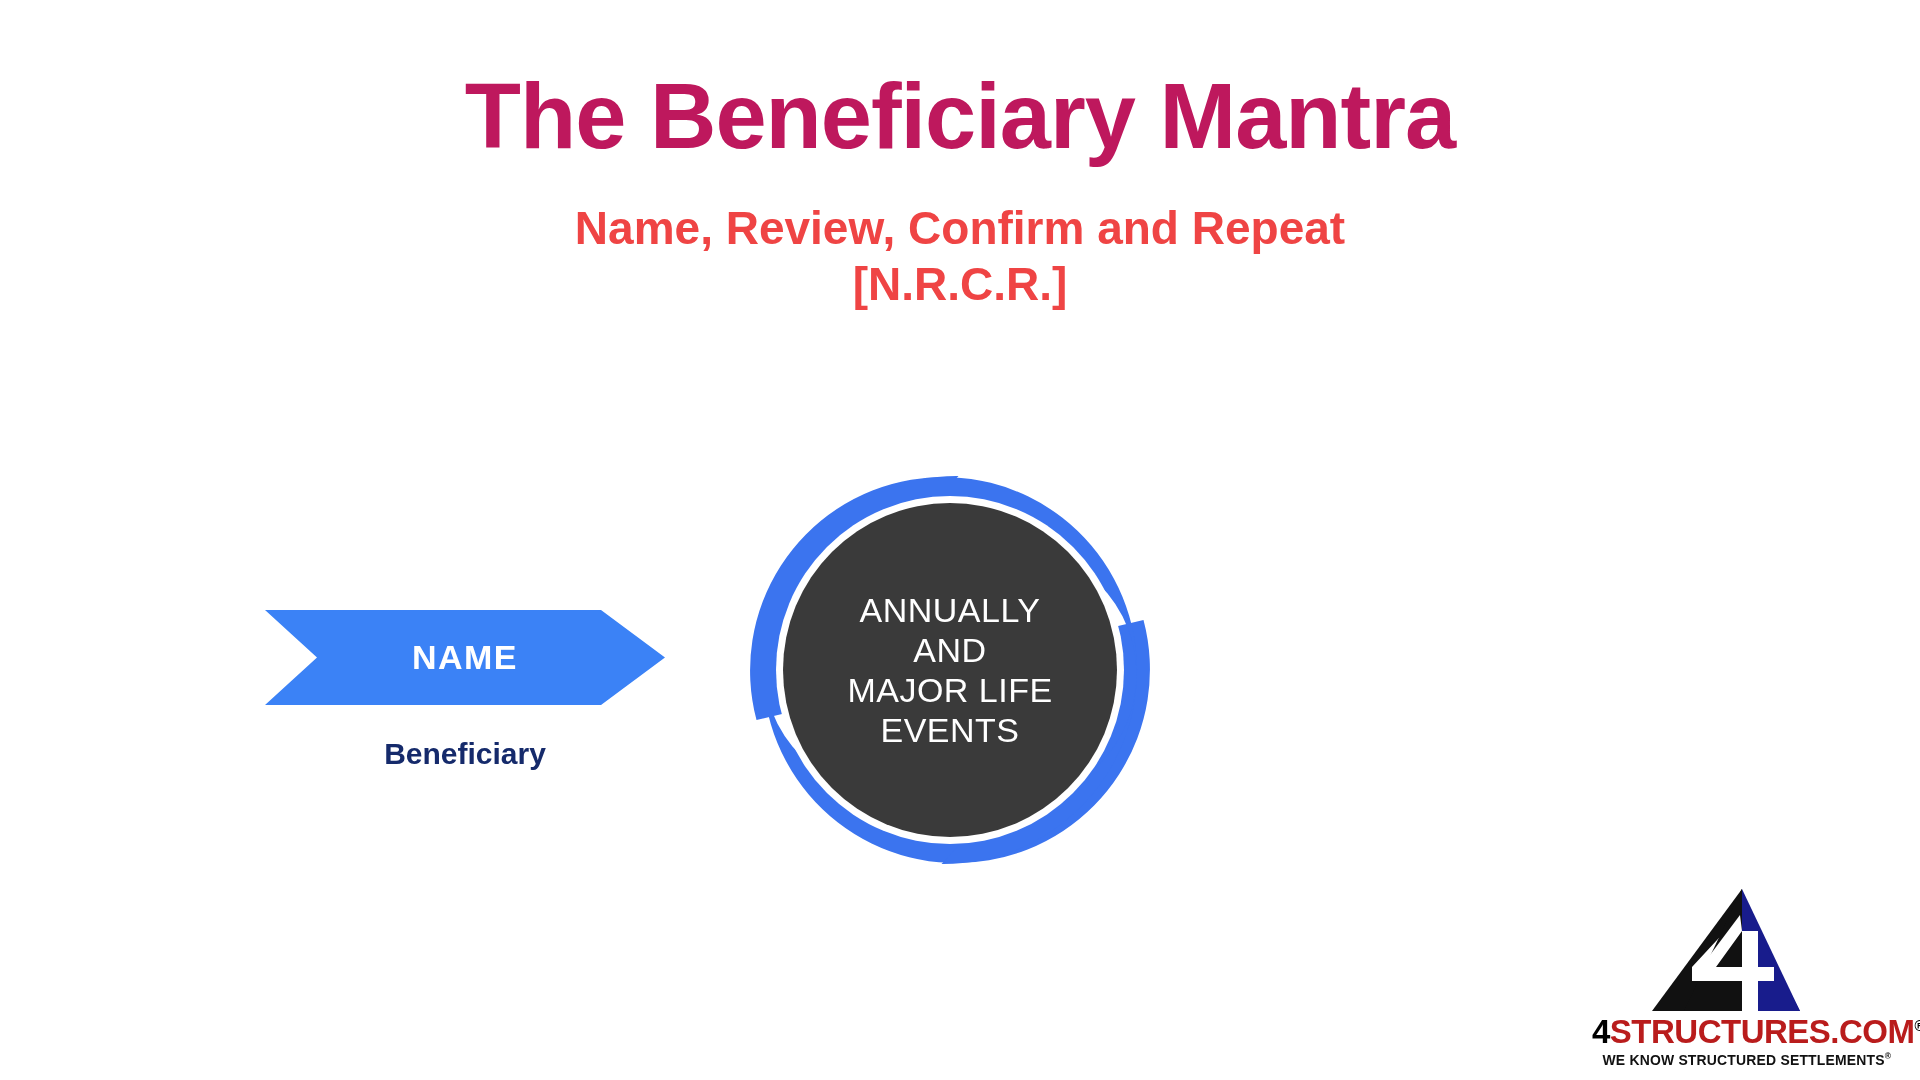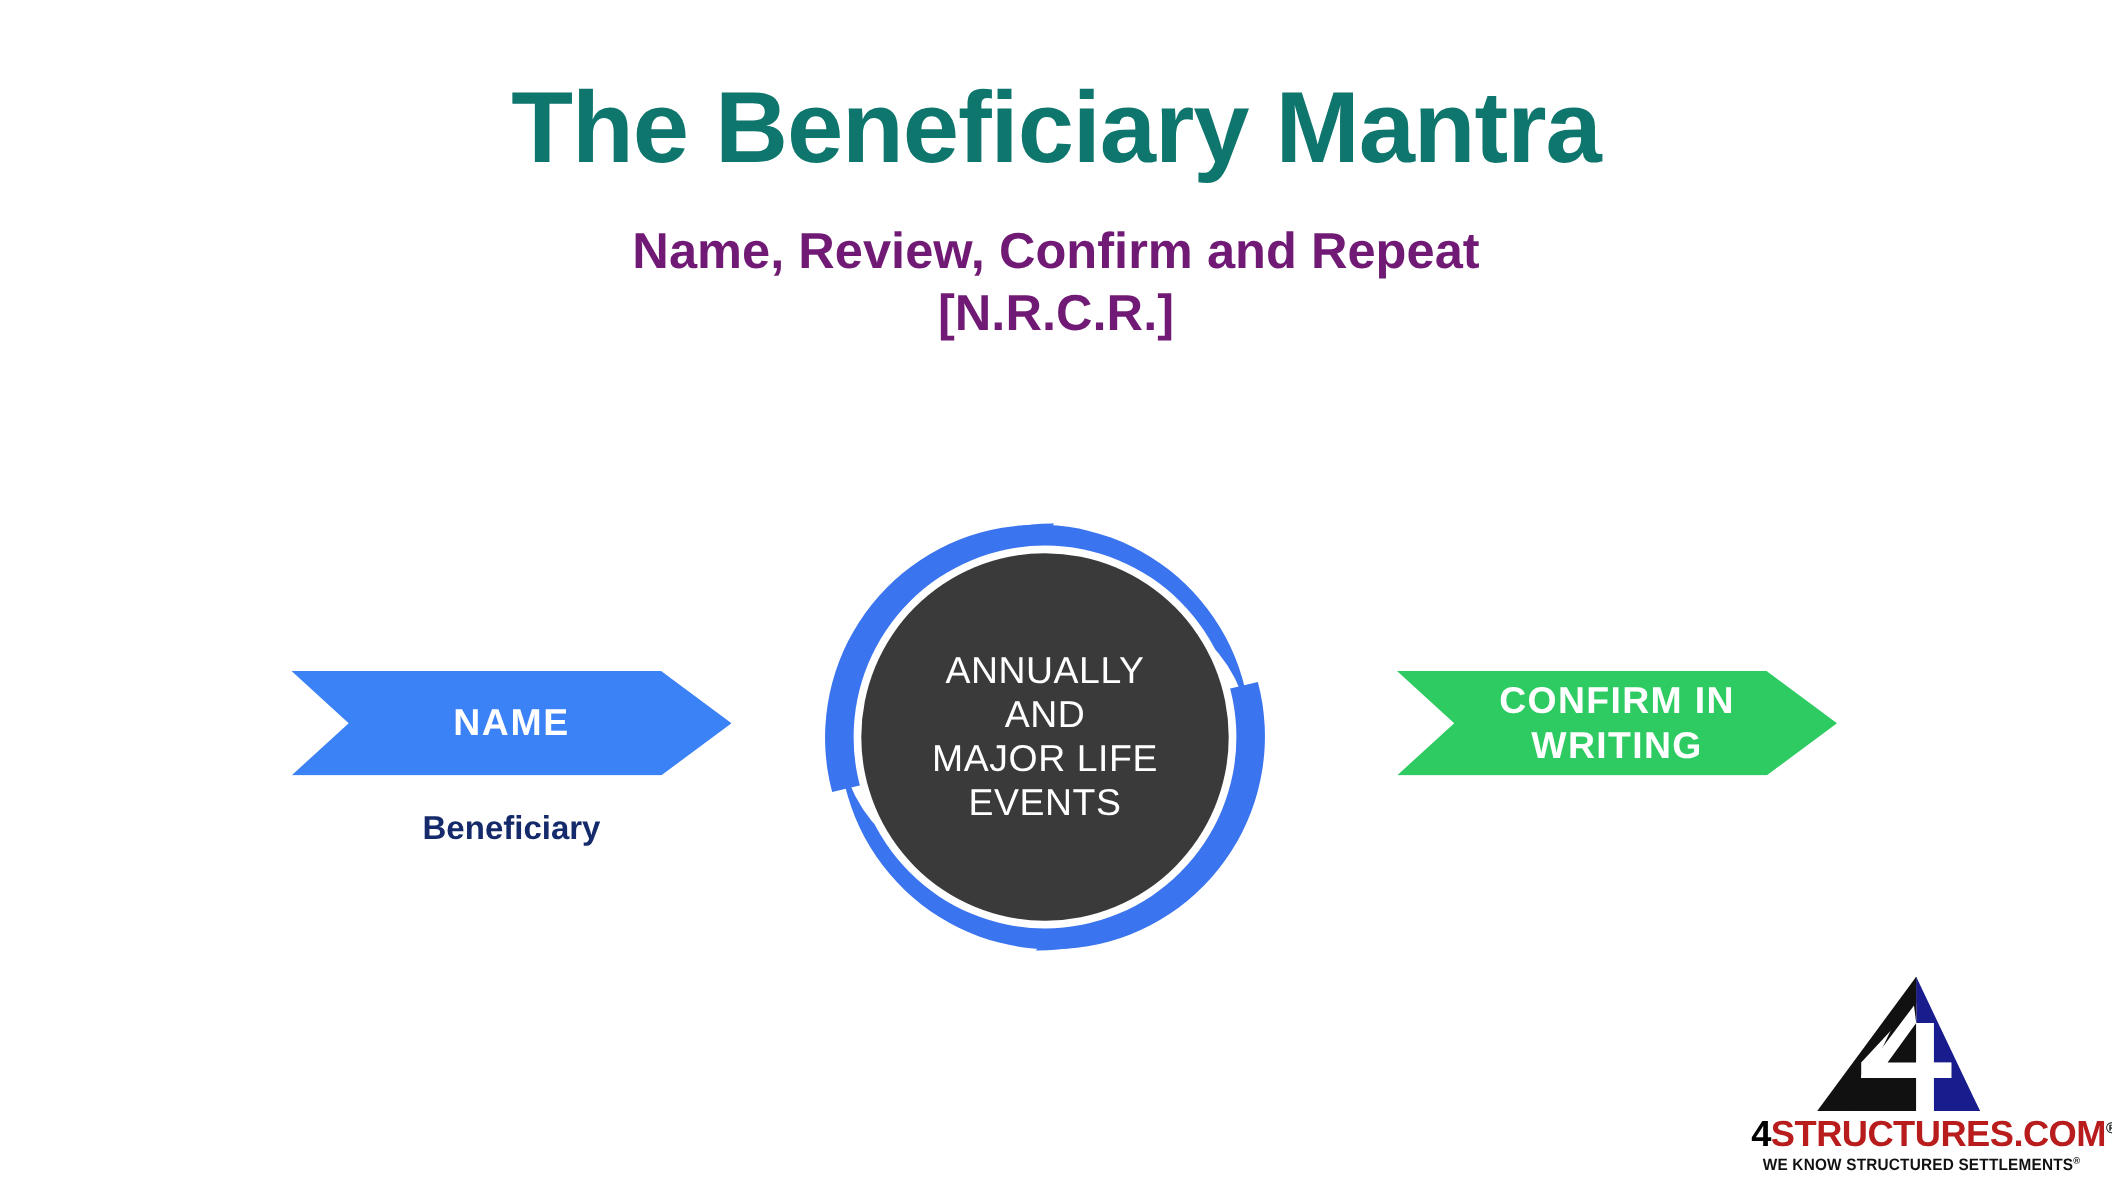--- a/index.html
+++ b/index.html
@@ -12,29 +12,29 @@
   }
   .stage{position:absolute;inset:0;}
 
   
   .title{
     position:absolute;top:70px;left:0;width:1920px;
     text-align:center;
     font-size:92px;line-height:1.02;
     font-weight:bold;
     letter-spacing:-1px;
-    color:#0f766e;
+    color:#be185d;
     white-space:nowrap;
   }
   .subtitle{
     position:absolute;top:200px;left:0;width:1920px;
     text-align:center;
     font-size:46px;line-height:1.22;
     font-weight:bold;
-    color:#701a75;
+    color:#ef4444;
   }
   .subtitle .l2{display:block;}
 
   
   .cycle{
     position:absolute;
     left:670px;top:390px;
     width:560px;height:560px;
   }
   .cycle svg{display:block;width:560px;height:560px;overflow:visible;}
@@ -180,26 +180,20 @@
   </div>
 
   <div class="chev chev-name">
     <span>NAME</span>
   </div>
 
   <div class="name-caption">
     <span>Beneficiary</span>
   </div>
 
-  <div class="chev chev-confirm">
-    <span>
-      <span class="ln">CONFIRM IN</span>
-      <span class="ln">WRITING</span>
-    </span>
-  </div>
 
   <div class="logo">
     <svg class="logo-mark" viewBox="0 0 300 130" xmlns="http://www.w3.org/2000/svg">
 
       <path fill="#111111" d="M150 4
                L150 126
                L78 126
                L78 126
                L60 126
                Z"></path>

